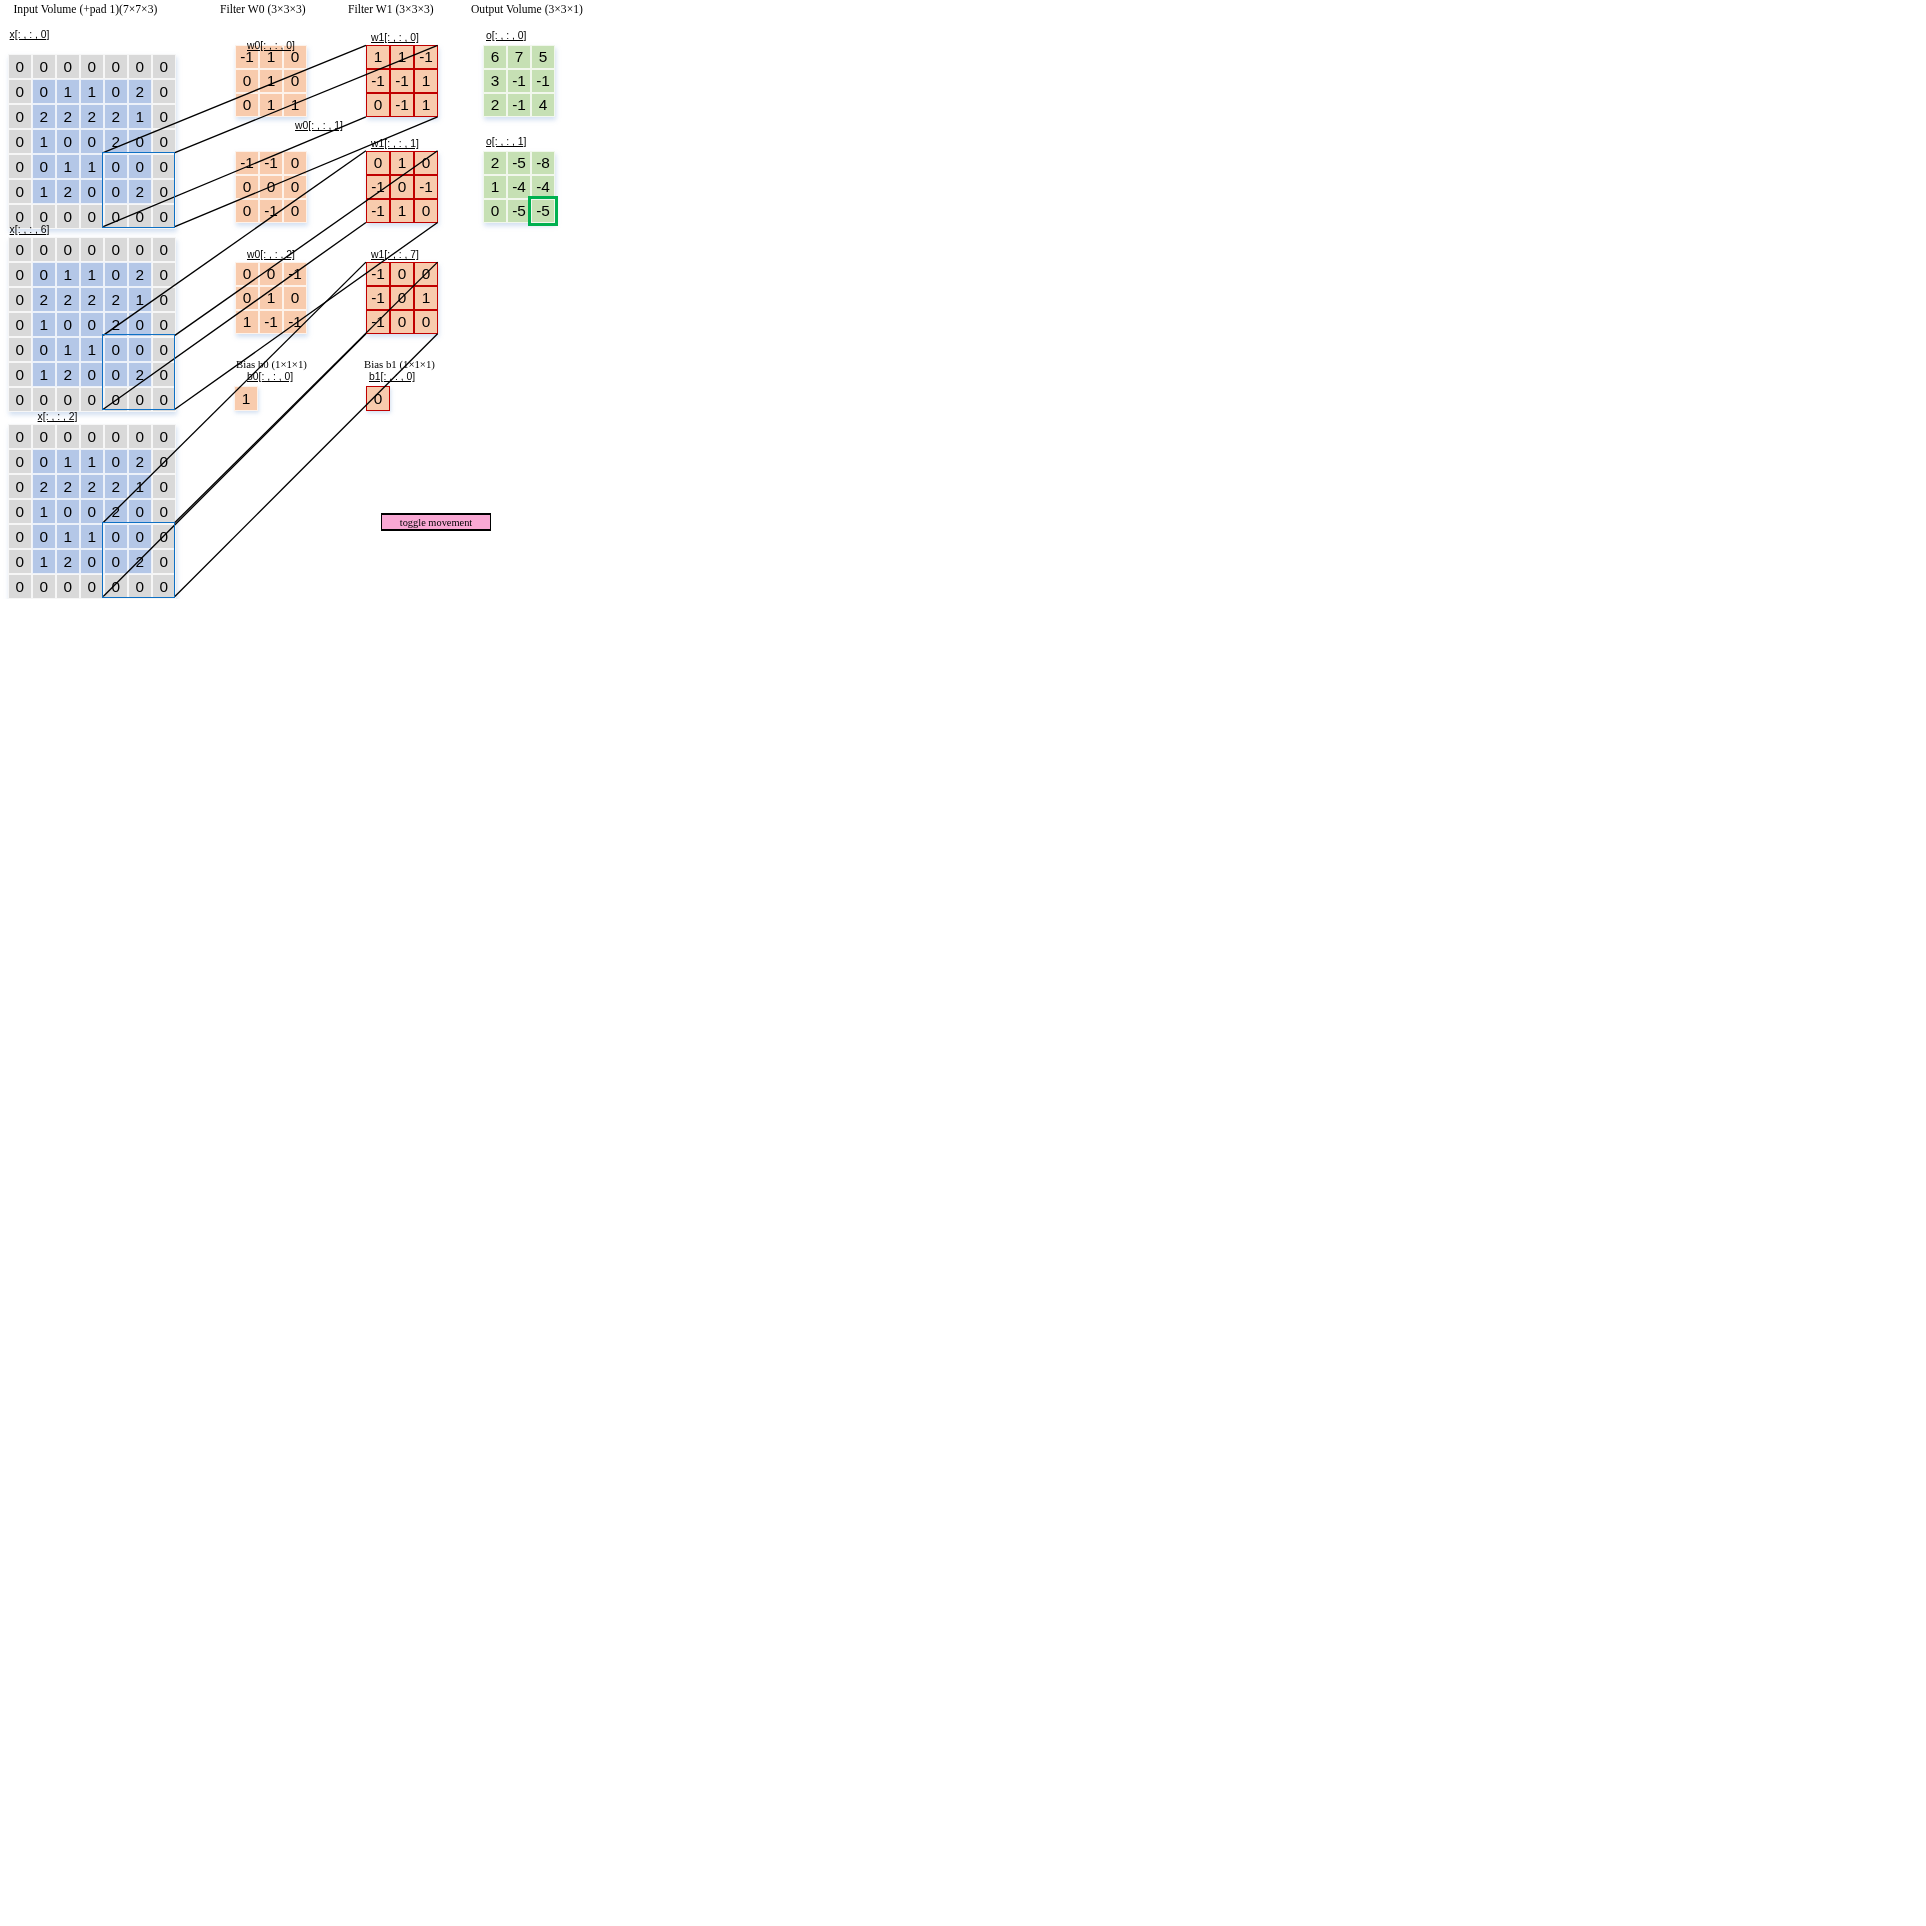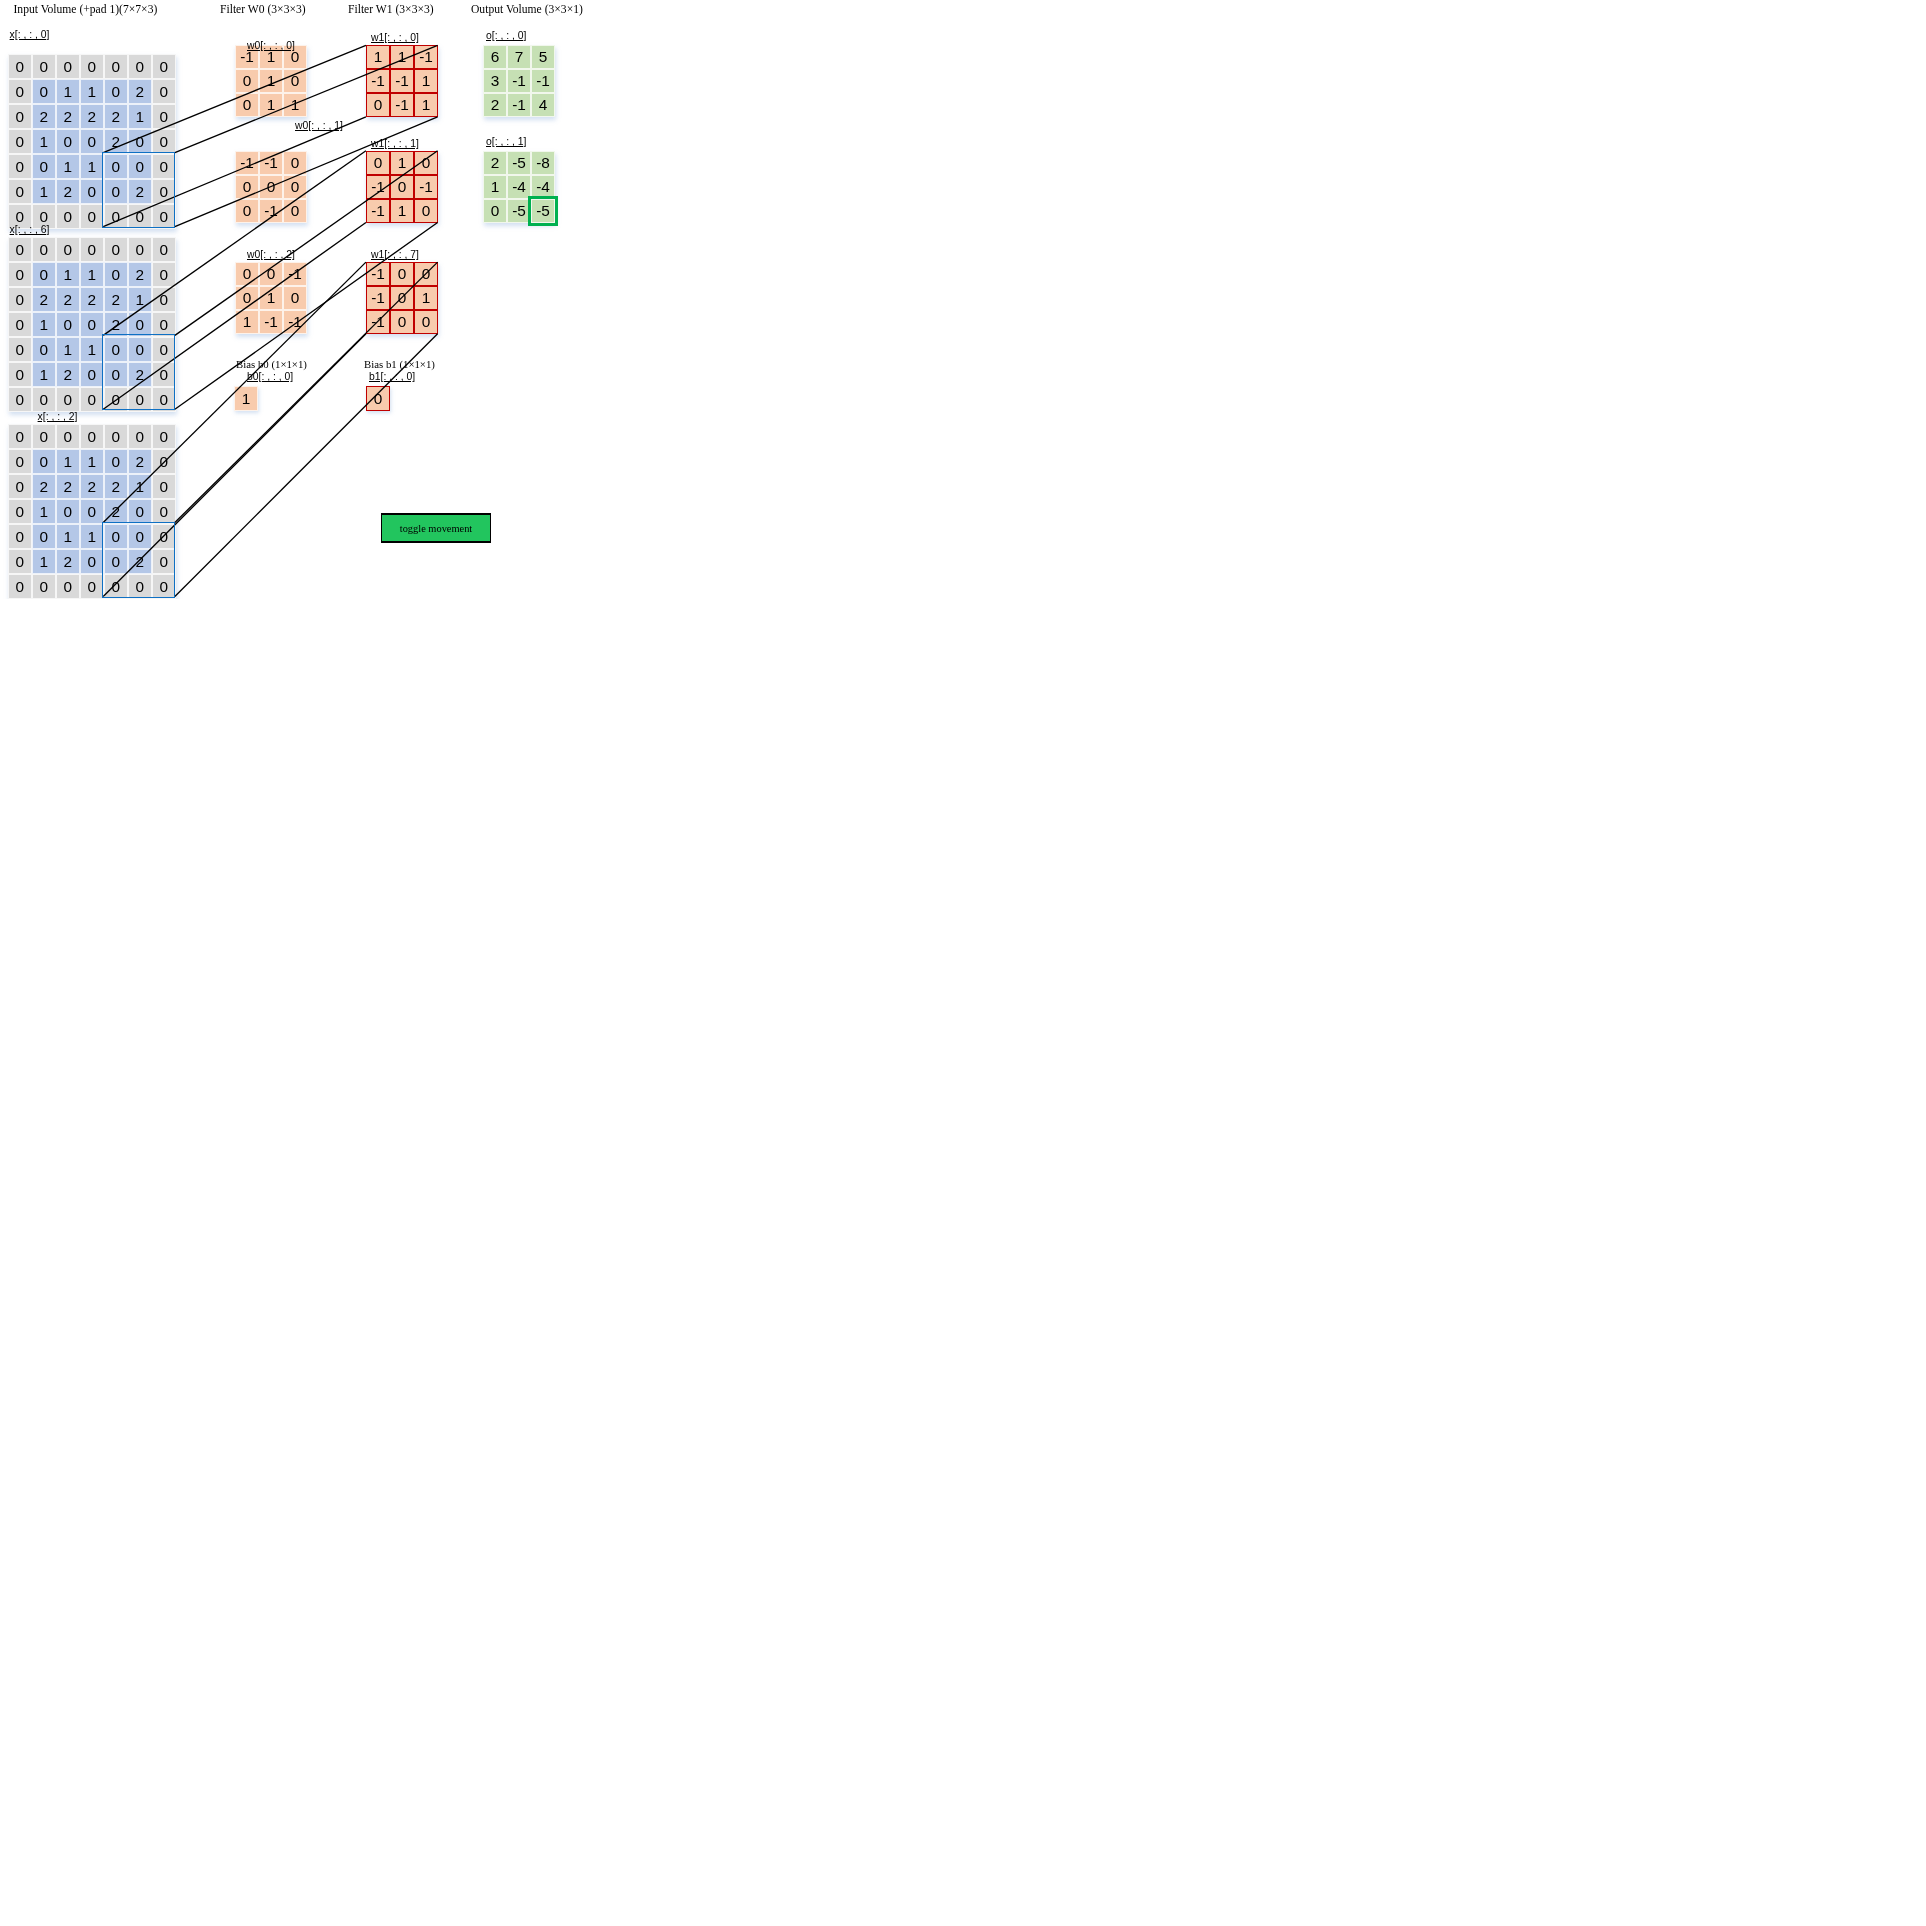--- a/index.html
+++ b/index.html
@@ -16,22 +16,22 @@
   .c.orange{background:#f8cbad;}
   .c.redcell{background:#f8cbad;border:1.2px solid #c00000;}
   .c.out{background:#c6e0b4;}
   .bias-cell{position:absolute;width:24px;height:25px;box-sizing:border-box;background:#f8cbad;
              border:0.4px solid rgba(255,255,255,.75);display:flex;align-items:center;justify-content:center;
              font-size:15.4px;color:#000;z-index:1;box-shadow:0.8px 2.3px 3.9px rgba(130,165,215,.35);}
   .bias-cell.active{border:1.5px solid #c00000;}
   .rf-box{position:absolute;box-sizing:border-box;border:1.9px solid #0e70c4;background:transparent;z-index:6;}
   .hl-box{position:absolute;box-sizing:border-box;border:3.1px solid #00b050;background:transparent;z-index:6;}
   #lines{position:absolute;left:0;top:0;z-index:5;pointer-events:none;}
-  #toggle-btn{position:absolute;left:381px;top:513px;width:110px;height:30px;box-sizing:border-box;
-              background:#22c55e;border:1.5px solid #000;border-top-width:2.7px;border-bottom-width:2.7px;
+  #toggle-btn{position:absolute;left:381px;top:513px;width:110px;height:18px;box-sizing:border-box;
+              background:#f9a8d4;border:1.5px solid #000;border-top-width:2.7px;border-bottom-width:2.7px;
               display:flex;align-items:center;justify-content:center;
               font-family:"Liberation Serif",serif;font-size:10.4px;color:#000;cursor:pointer;z-index:3;}
 </style>
 </head>
 <body>
 
 <div id="canvas">
 
   <svg id="lines" width="604" height="599" viewBox="0 0 1568 1554">
       <line x1="268" y1="396" x2="950" y2="117" stroke="#000000" stroke-width="3.5"></line>

